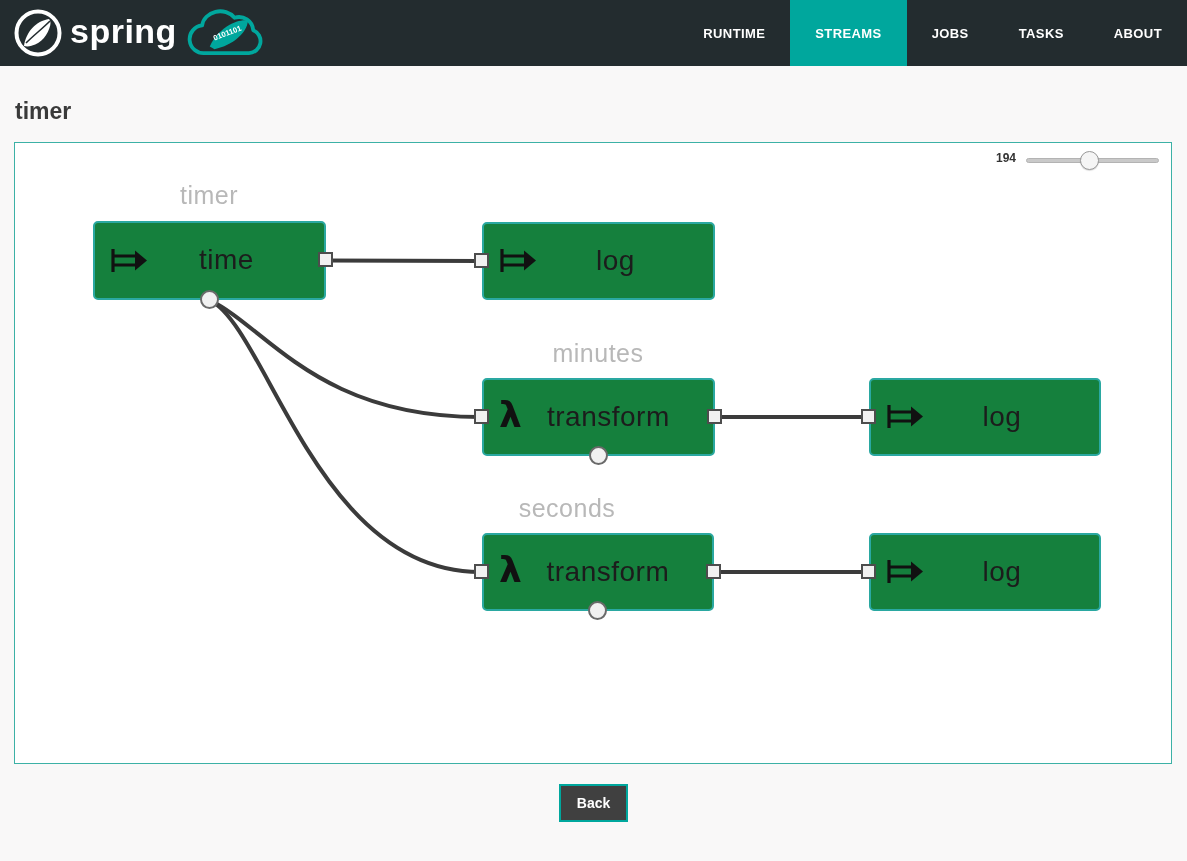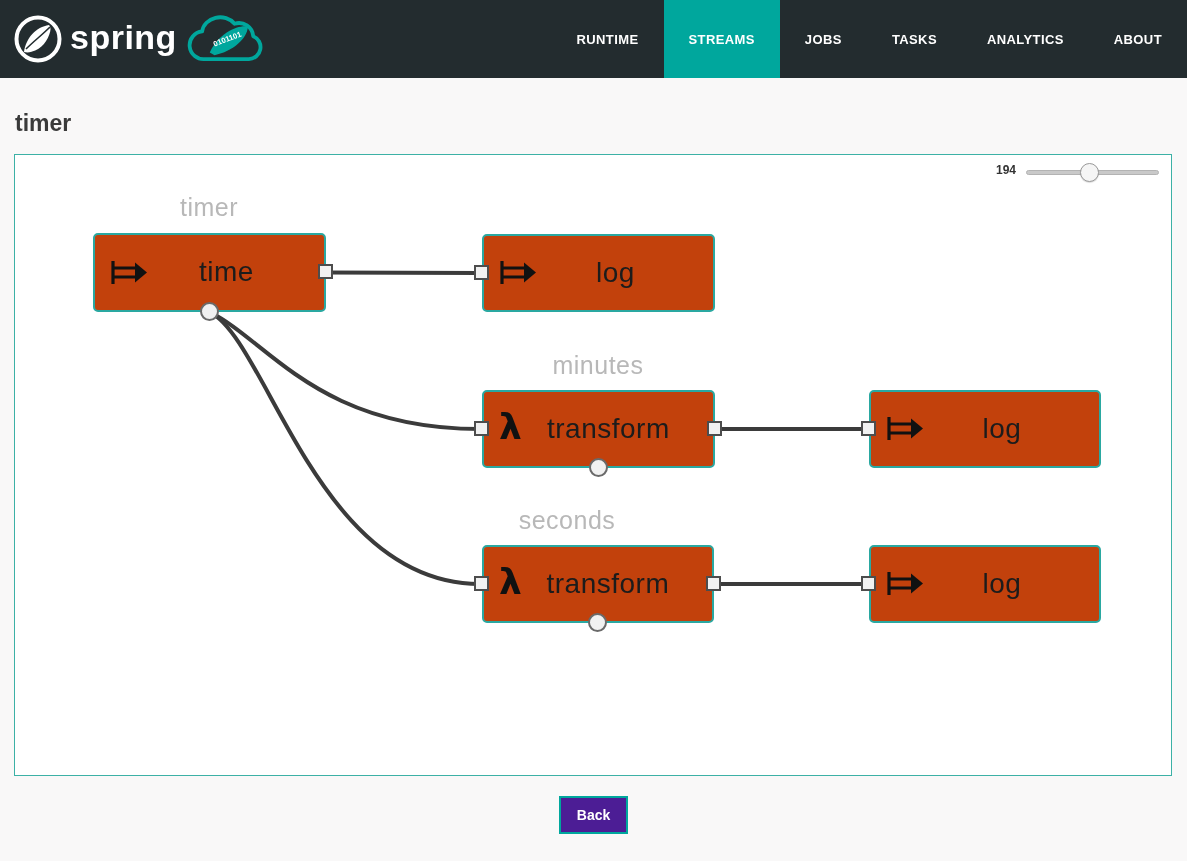--- a/index.html
+++ b/index.html
@@ -4,21 +4,21 @@
 <style>
   * { margin:0; padding:0; box-sizing:border-box; }
   html,body { width:1187px; height:861px; }
   body {
     font-family:"Liberation Sans","DejaVu Sans",sans-serif;
     background:#f9f8f8;
     overflow:hidden;
   }
   
   .navbar {
-    height:78px; background:#232c2f;
+    height:66px; background:#232c2f;
     display:flex; align-items:stretch;
   }
   .brand {
     display:flex; align-items:center; gap:6px;
     padding-left:12px;
   }
   .brand-text {
     color:#fff; font-size:34px; font-weight:600;
     letter-spacing:0.5px; line-height:1; margin-top:-4px;
   }
@@ -64,21 +64,21 @@
   
   .group-label {
     position:absolute; z-index:2;
     transform:translateX(-50%);
     font-size:25px; font-weight:500; color:#b8b8b8; letter-spacing:0.5px;
     white-space:nowrap;
   }
   
   .node {
     position:absolute; z-index:2;
-    background:#c2410c;
+    background:#15803d;
     border:2px solid #2aa8a1; border-radius:5px;
     display:flex; align-items:center;
     cursor:move;
   }
   .node-icon {
     flex:0 0 auto; margin-left:15px;
     display:flex; align-items:center; justify-content:center;
   }
   .lambda-glyph {
     font-family:"DejaVu Sans",sans-serif;
@@ -99,21 +99,21 @@
   .port.output { right:-9px; top:50%; margin-top:-8px; }
   .tap-port {
     position:absolute; z-index:3;
     width:19px; height:19px; border-radius:50%;
     background:#f1f1f1; border:2px solid #6a6a6a;
     left:50%; margin-left:-10px; bottom:-11px;
   }
   
   .footer { display:flex; justify-content:center; margin-top:20px; }
   .back-button {
-    background:#4c1d95; color:#fff;
+    background:#404040; color:#fff;
     border:2px solid var(--teal,#00a79d);
     font-family:"Liberation Sans",sans-serif;
     font-size:14px; font-weight:bold;
     padding:9px 16px; cursor:pointer;
   }
 </style>
 </head>
 <body>
 
 <nav class="navbar">
@@ -128,21 +128,20 @@
       <path d="M23,51 h46 a12.5,12.5 0 0 0 4.5,-24 a15,15 0 0 0 -19.5,-13 a19,17 0 0 0 -34,8 a14.5,14.5 0 0 0 3,29 z" fill="none" stroke="#00a79d" stroke-width="4" stroke-linejoin="round"></path>
       <path d="M28,44 C38,23 58,15 68,17 C67,30 52,43 33,47 Z" fill="#00a79d"></path>
       <text x="33" y="38" fill="#ffffff" font-size="8" font-weight="bold" transform="rotate(-21 33 38)" font-family="Liberation Sans, sans-serif">0101101</text>
     </svg>
   </div>
   <ul class="nav-items">
       <li class="nav-item">RUNTIME</li>
       <li class="nav-item active">STREAMS</li>
       <li class="nav-item">JOBS</li>
       <li class="nav-item">TASKS</li>
-      <li class="nav-item">ANALYTICS</li>
       <li class="nav-item">ABOUT</li>
     </ul>
 </nav>
 
 <main>
   <h1 class="page-title">timer</h1>
 
   <div class="canvas">
     <div class="zoom-control">
       <span class="zoom-value">194</span>

